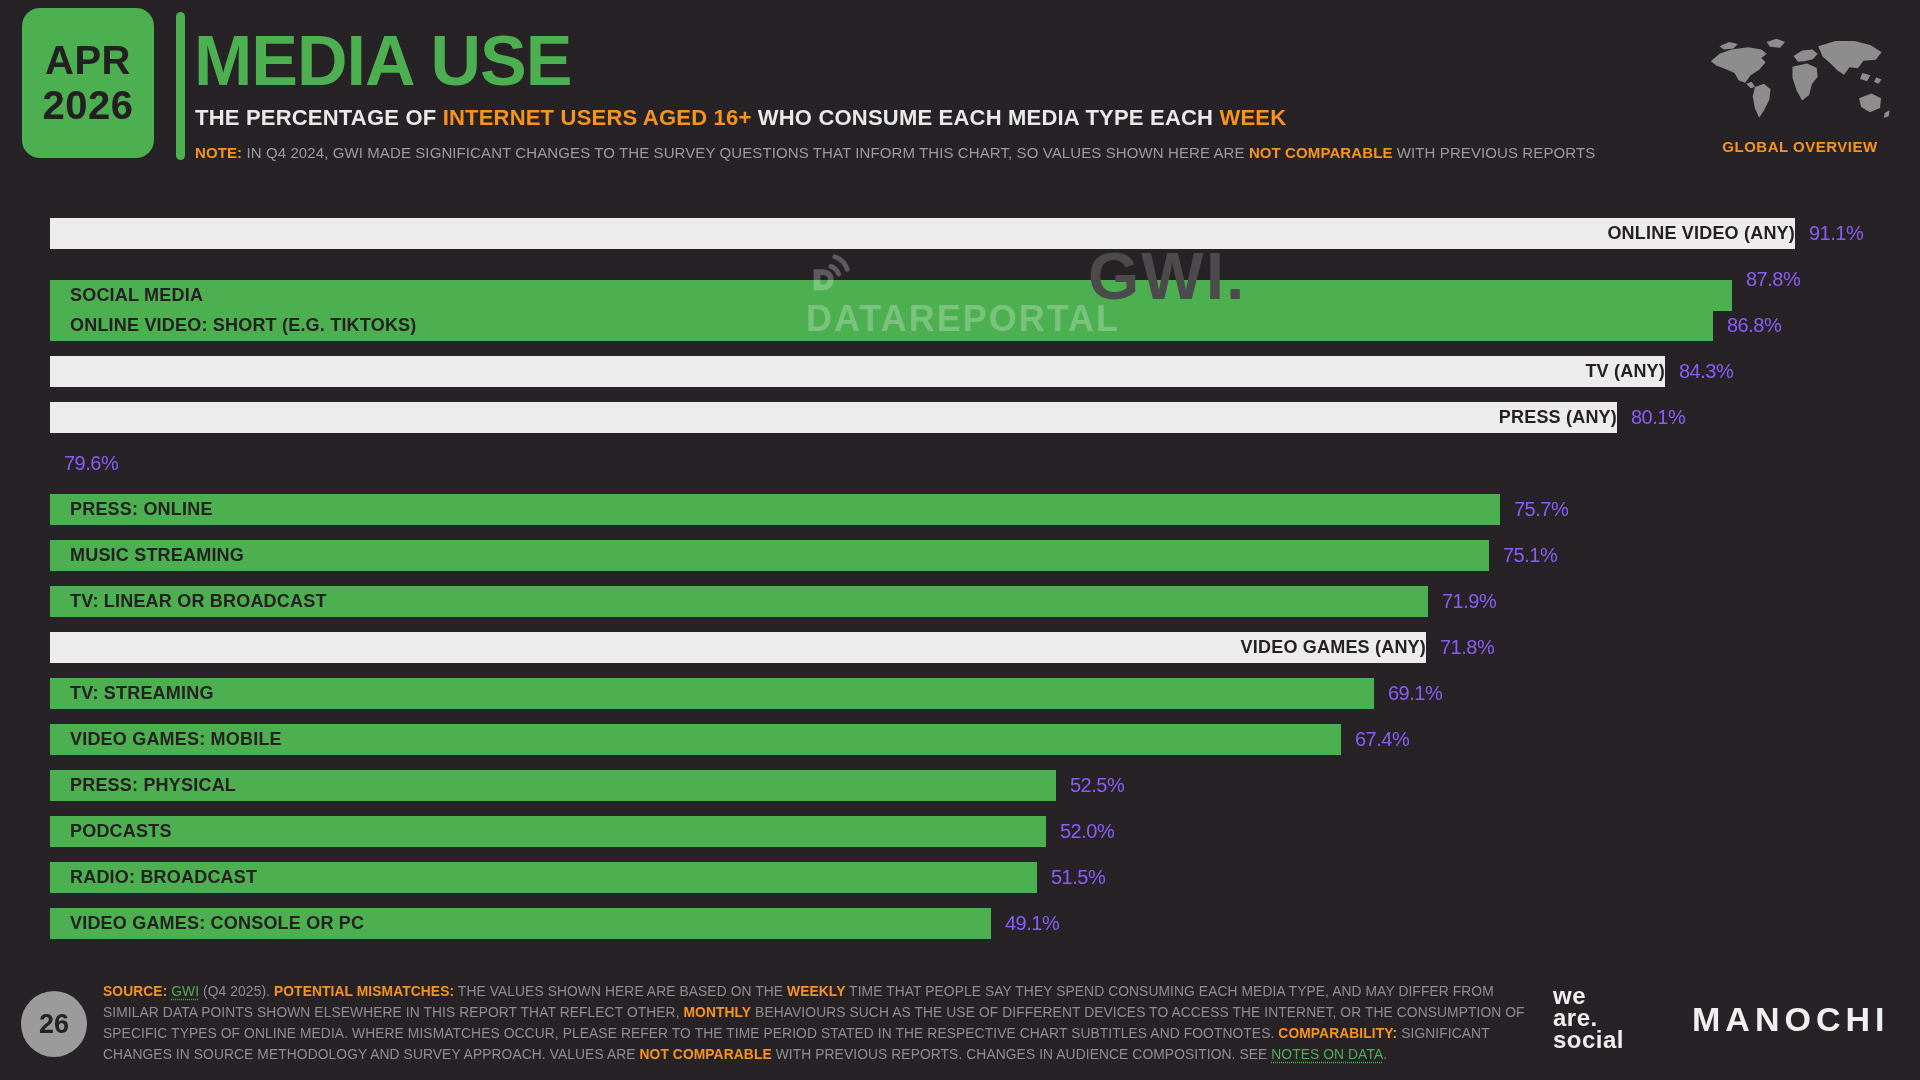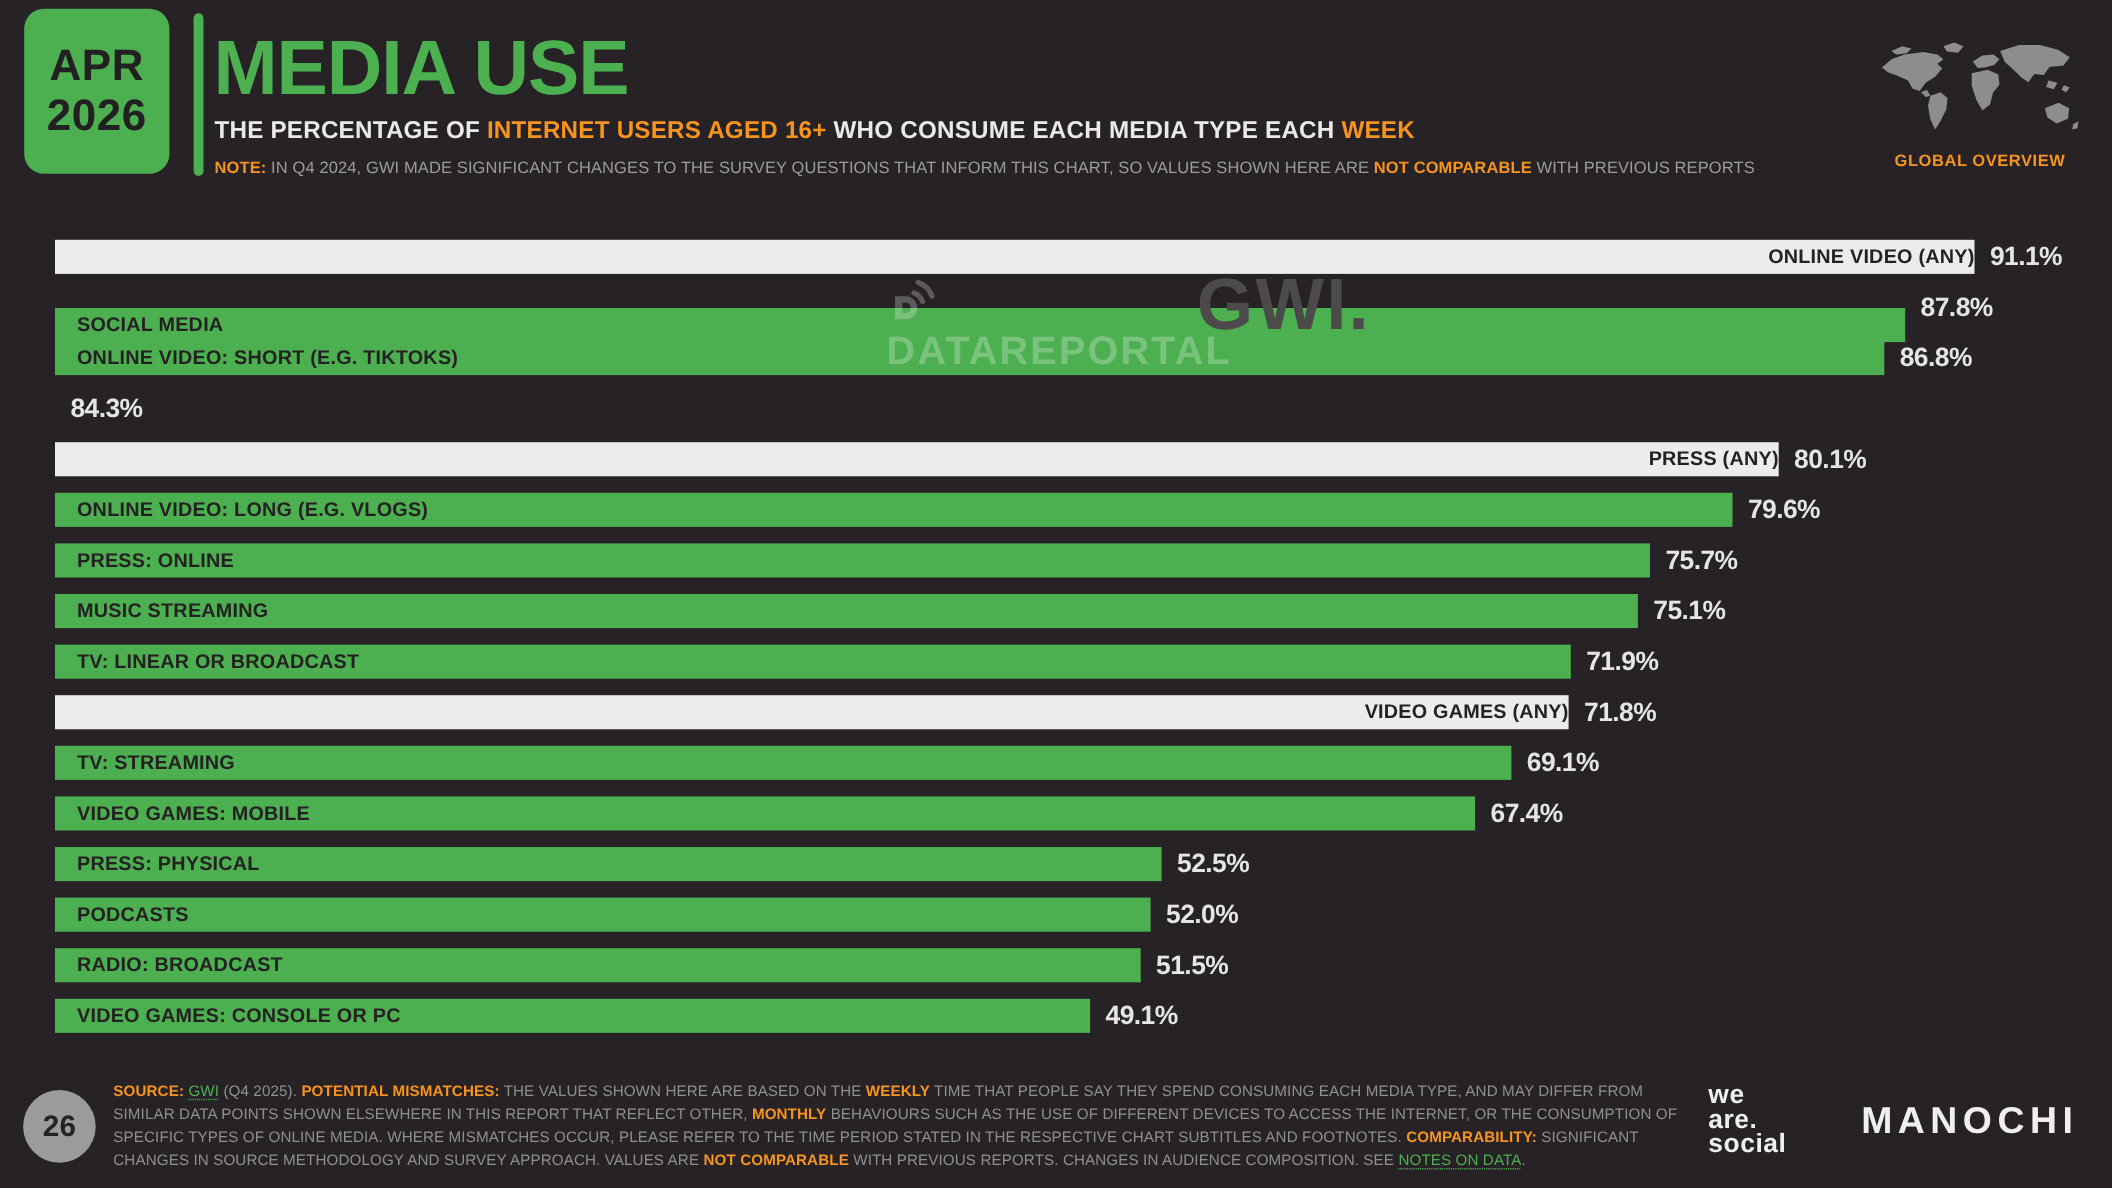--- a/index.html
+++ b/index.html
@@ -50,21 +50,21 @@
   
   .chart{position:absolute;left:50px;top:218px;width:1860px;}
   .bar-row{display:flex;align-items:center;height:31px;margin-bottom:15px;}
   .bar{height:31px;display:flex;align-items:center;background:#4CAF50;flex:0 0 auto;}
   .bar.light{background:#ECECEC;justify-content:flex-end;}
   .bar-label{
     padding-left:20px;font-size:18px;font-weight:bold;color:#252123;
     letter-spacing:.2px;white-space:nowrap;
   }
   .bar-value{
-    margin-left:14px;font-size:24px;font-weight:bold;color:#e5e5e5;
+    margin-left:14px;font-size:20px;font-weight:normal;color:#8b5cf6;
     letter-spacing:-.5px;white-space:nowrap;
   }
 
   
   .wm-dr{
     position:absolute;left:806px;top:252px;display:flex;align-items:flex-start;
     opacity:.25;color:#FFFFFF;z-index:5;pointer-events:none;flex-direction:column;
   }
   .wm-dr svg{width:46px;height:46px;margin-right:10px;}
   .wm-dr-text{font-size:36px;font-weight:bold;letter-spacing:2px;}
@@ -139,32 +139,32 @@
         </div>
         <span class="bar-value">87.8%</span>
       </div>
       <div class="bar-row">
         <div class="bar green" style="width: 1663px;">
           <span class="bar-label">ONLINE VIDEO: SHORT (E.G. TIKTOKS)</span>
         </div>
         <span class="bar-value">86.8%</span>
       </div>
       <div class="bar-row">
+        <div class="bar light" style="width: 1615px;">
+          <span class="bar-label">TV (ANY)</span>
+        </div>
         <span class="bar-value">84.3%</span>
       </div>
       <div class="bar-row">
         <div class="bar light" style="width: 1535px; padding-left: 32px;">
           <span class="bar-label">PRESS (ANY)</span>
         </div>
         <span class="bar-value">80.1%</span>
       </div>
       <div class="bar-row">
-        <div class="bar green" style="width: 1525px;">
-          <span class="bar-label">ONLINE VIDEO: LONG (E.G. VLOGS)</span>
-        </div>
         <span class="bar-value">79.6%</span>
       </div>
       <div class="bar-row">
         <div class="bar green" style="width: 1450px;">
           <span class="bar-label">PRESS: ONLINE</span>
         </div>
         <span class="bar-value">75.7%</span>
       </div>
       <div class="bar-row">
         <div class="bar green" style="width: 1439px;">

